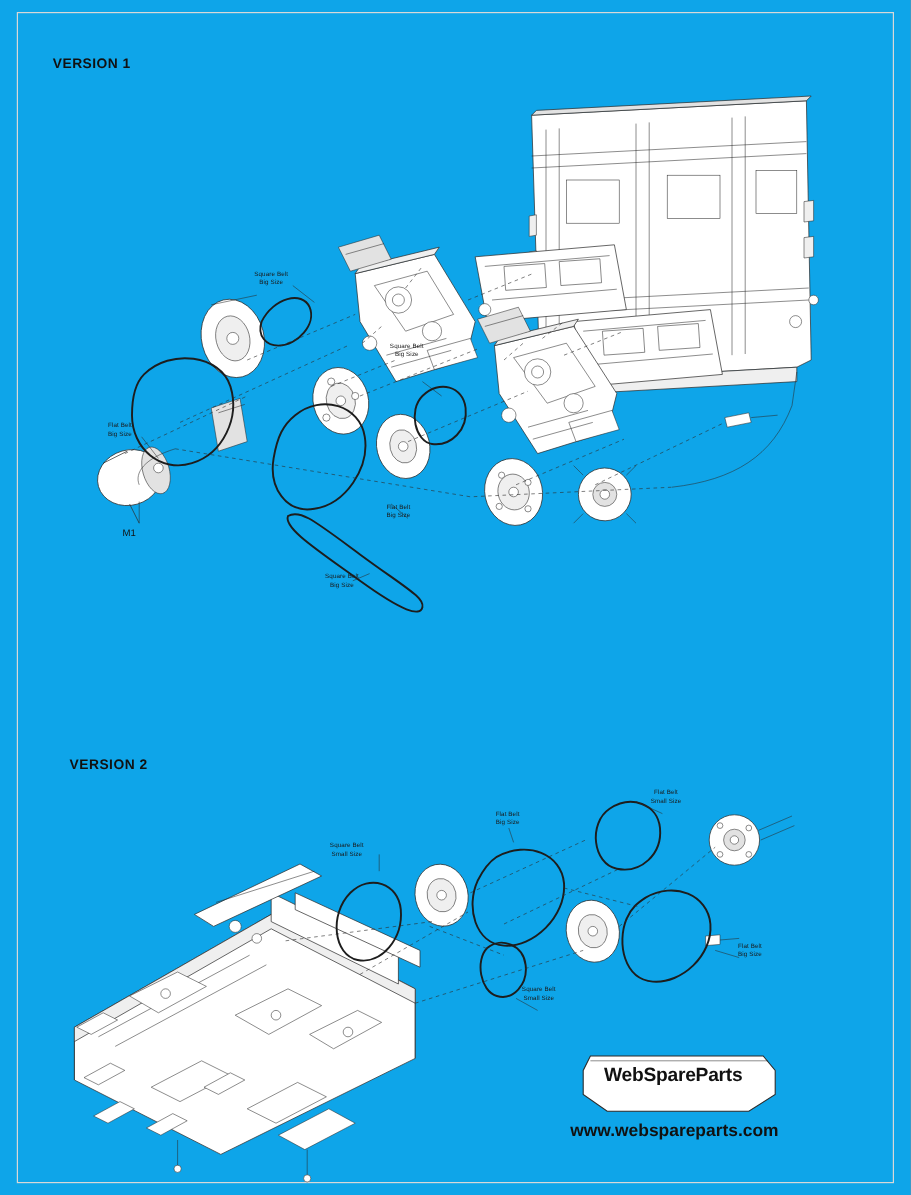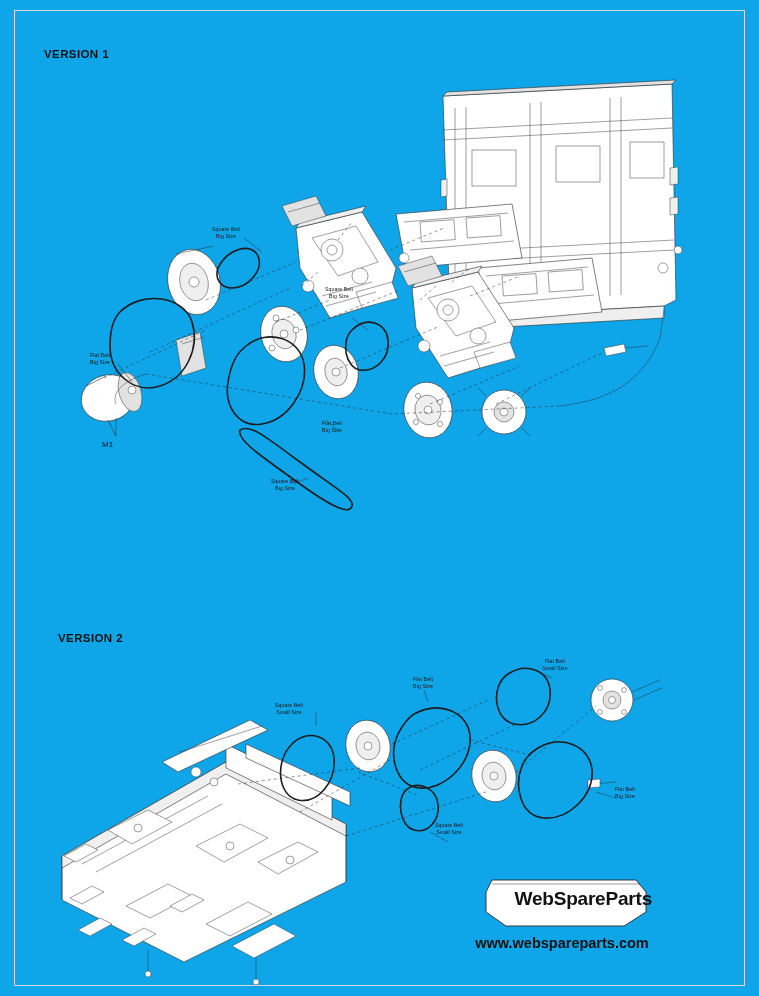--- a/index.html
+++ b/index.html
@@ -47,21 +47,21 @@
   .thin{stroke-width:0.6;}
   .thinner{stroke-width:0.45;}
   .med{stroke-width:0.9;}
   .dash{stroke-dasharray:3 3;stroke-width:0.5;}
   .belt{stroke:#1d1d1d;fill:none;stroke-width:1.6;}
   .fillw{fill:#ffffff;}
   .fillg{fill:#efefef;}
   .fillgg{fill:#e2e2e2;}
   #logo-text{
     position:absolute;left:470px;top:888px;width:182px;
-    text-align:right;font-weight:bold;font-size:19px;color:#111;
+    text-align:center;font-weight:bold;font-size:16px;color:#111;
     letter-spacing:-0.2px;
   }
   #url{
     position:absolute;left:424px;top:935px;width:276px;
     text-align:center;font-weight:bold;font-size:14.5px;color:#111;
   }
 </style>
 </head>
 <body>
 

